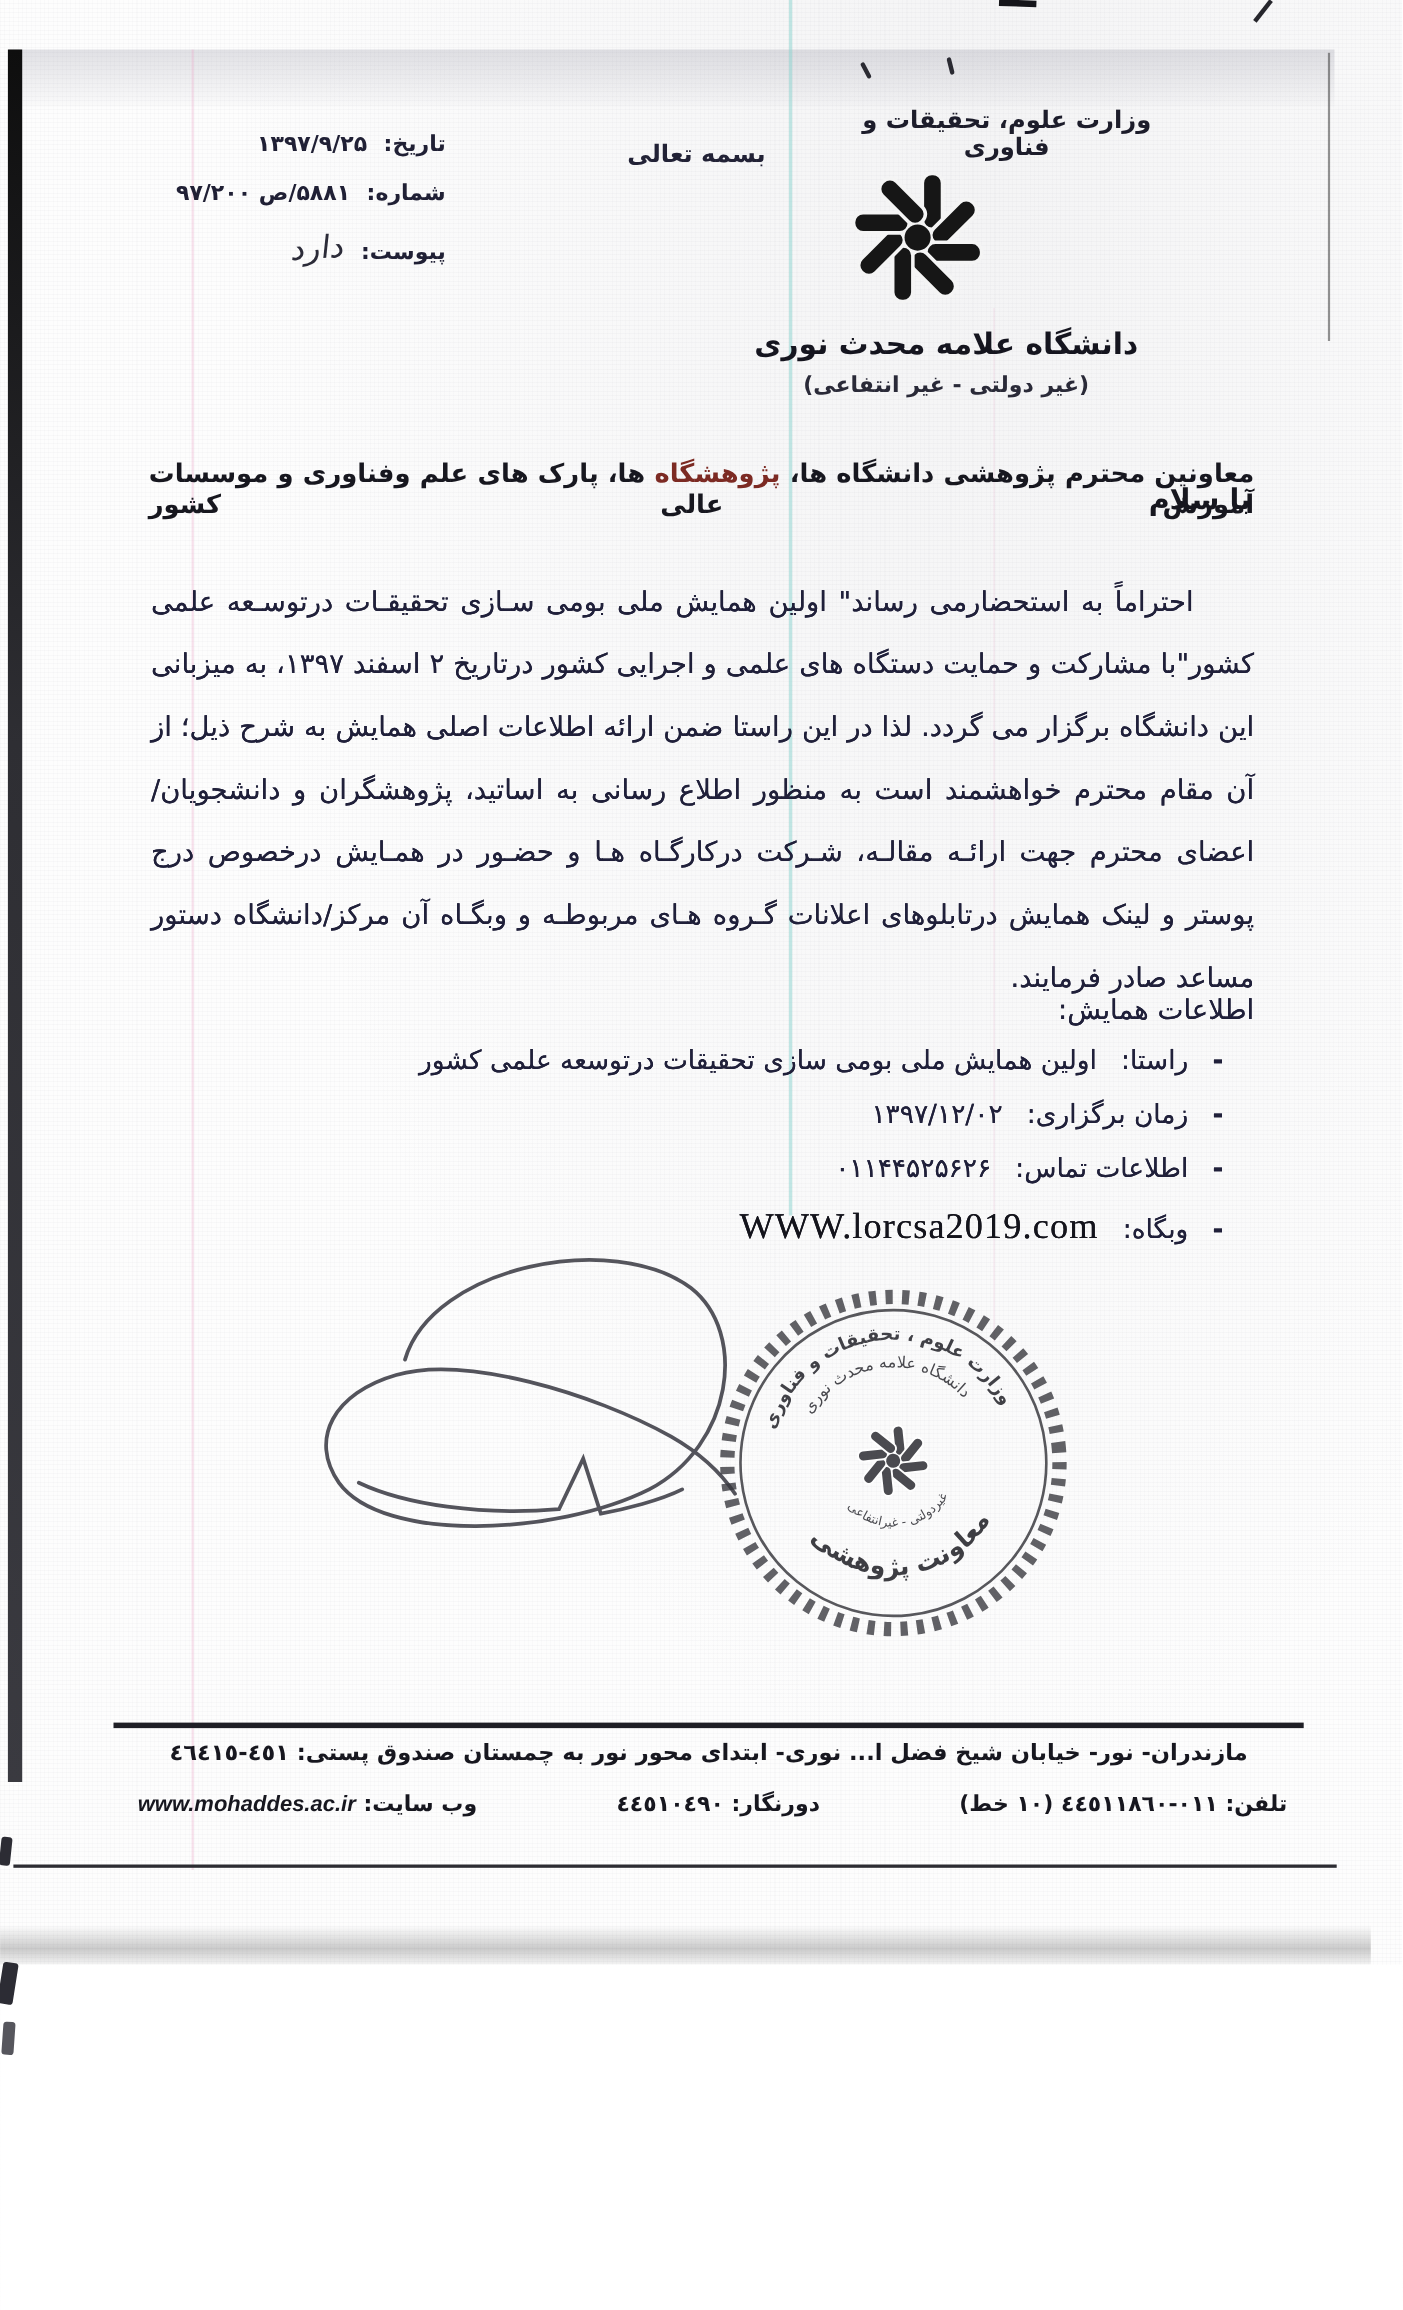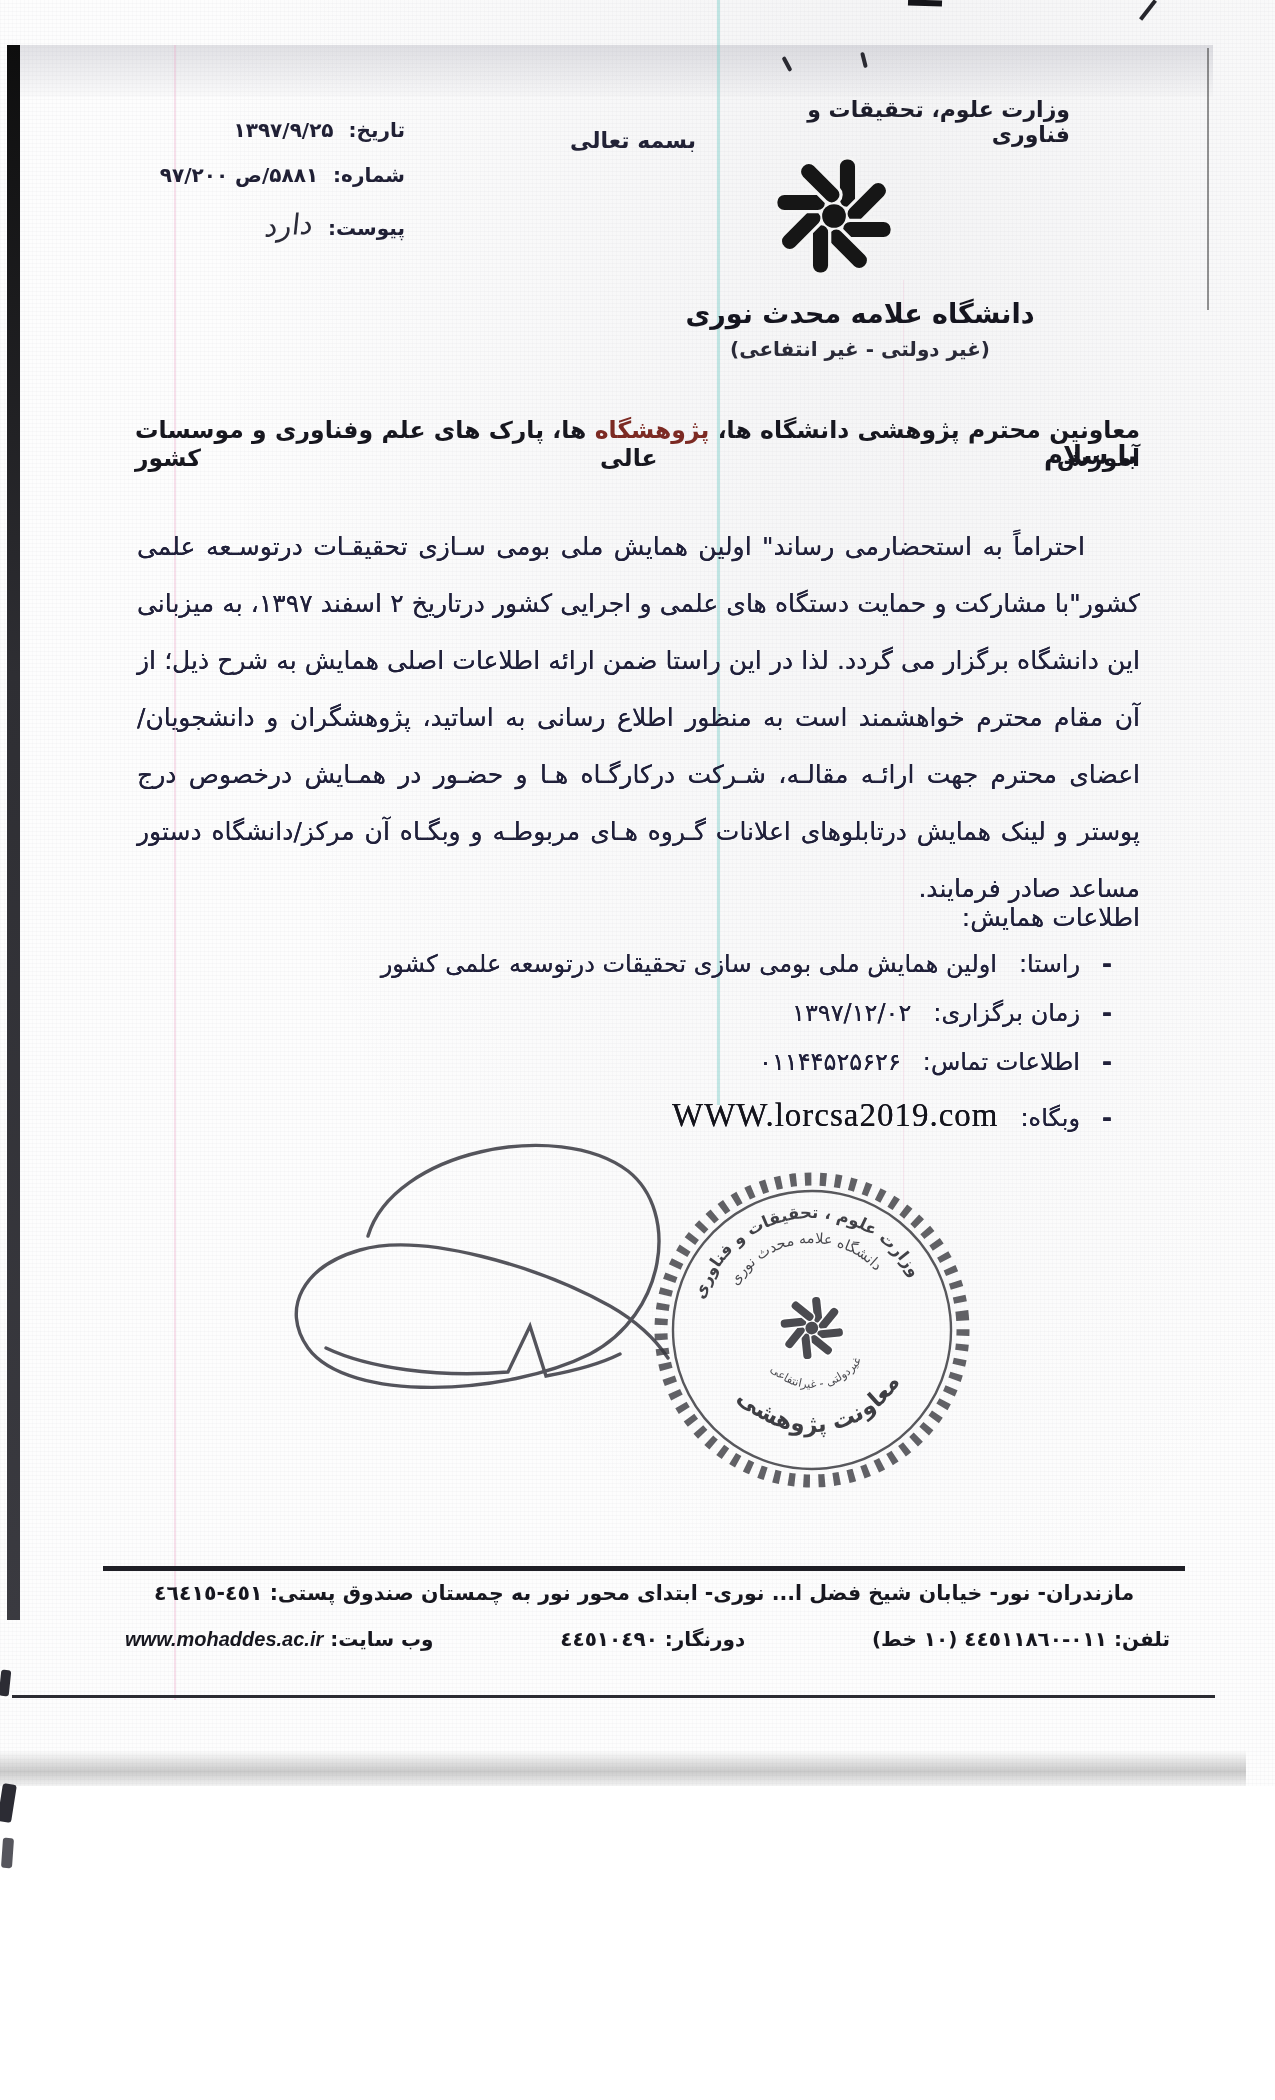--- a/index.html
+++ b/index.html
@@ -28,21 +28,21 @@
   .corner-mark{left:908px;top:0;width:34px;height:6px;background:#15151a;transform:rotate(2deg);}
   .corner-tick{left:1146px;top:-2px;width:4px;height:24px;background:#26262c;transform:rotate(38deg);}
   .pen-mark{width:4px;height:16px;background:#2a2a32;border-radius:3px;}
   .pen-mark.m1{left:785px;top:56px;transform:rotate(-28deg);}
   .pen-mark.m2{left:862px;top:52px;transform:rotate(-14deg);}
   .scrap{background:#2c2c34;border-radius:3px;}
   .scrap.s1{left:0;top:1670px;width:10px;height:26px;transform:rotate(6deg);}
   .scrap.s2{left:0;top:1784px;width:14px;height:38px;transform:rotate(9deg);}
   .scrap.s3{left:2px;top:1838px;width:11px;height:30px;transform:rotate(4deg);opacity:.8;}
   
-  .ministry{left:760px;top:97px;width:310px;font-size:22px;font-weight:bold;color:#1d1d2b;}
+  .ministry{left:760px;top:97px;width:310px;text-align:center;font-size:22px;font-weight:bold;color:#1d1d2b;}
   .besmeleh{left:548px;top:128px;width:170px;text-align:center;font-size:22px;font-weight:bold;color:#222236;}
   .logo{left:765px;top:142px;}
   .uni-block{left:640px;top:298px;width:440px;text-align:center;color:#15151f;}
   .uni-name{font-size:27px;font-weight:bold;}
   .uni-sub{font-size:20px;font-weight:bold;margin-top:8px;color:#2a2a38;}
   .hdr-left{left:140px;top:118px;width:265px;text-align:right;font-size:20px;font-weight:bold;color:#202035;}
   .hdr-left .row{margin-bottom:21px;white-space:nowrap;}
   .hdr-left .lbl{margin-left:8px;}
   .handwriting{display:inline-block;font-size:29px;font-weight:normal;color:#2b2b38;
     transform:skewX(-10deg) rotate(-4deg);letter-spacing:2px;}

